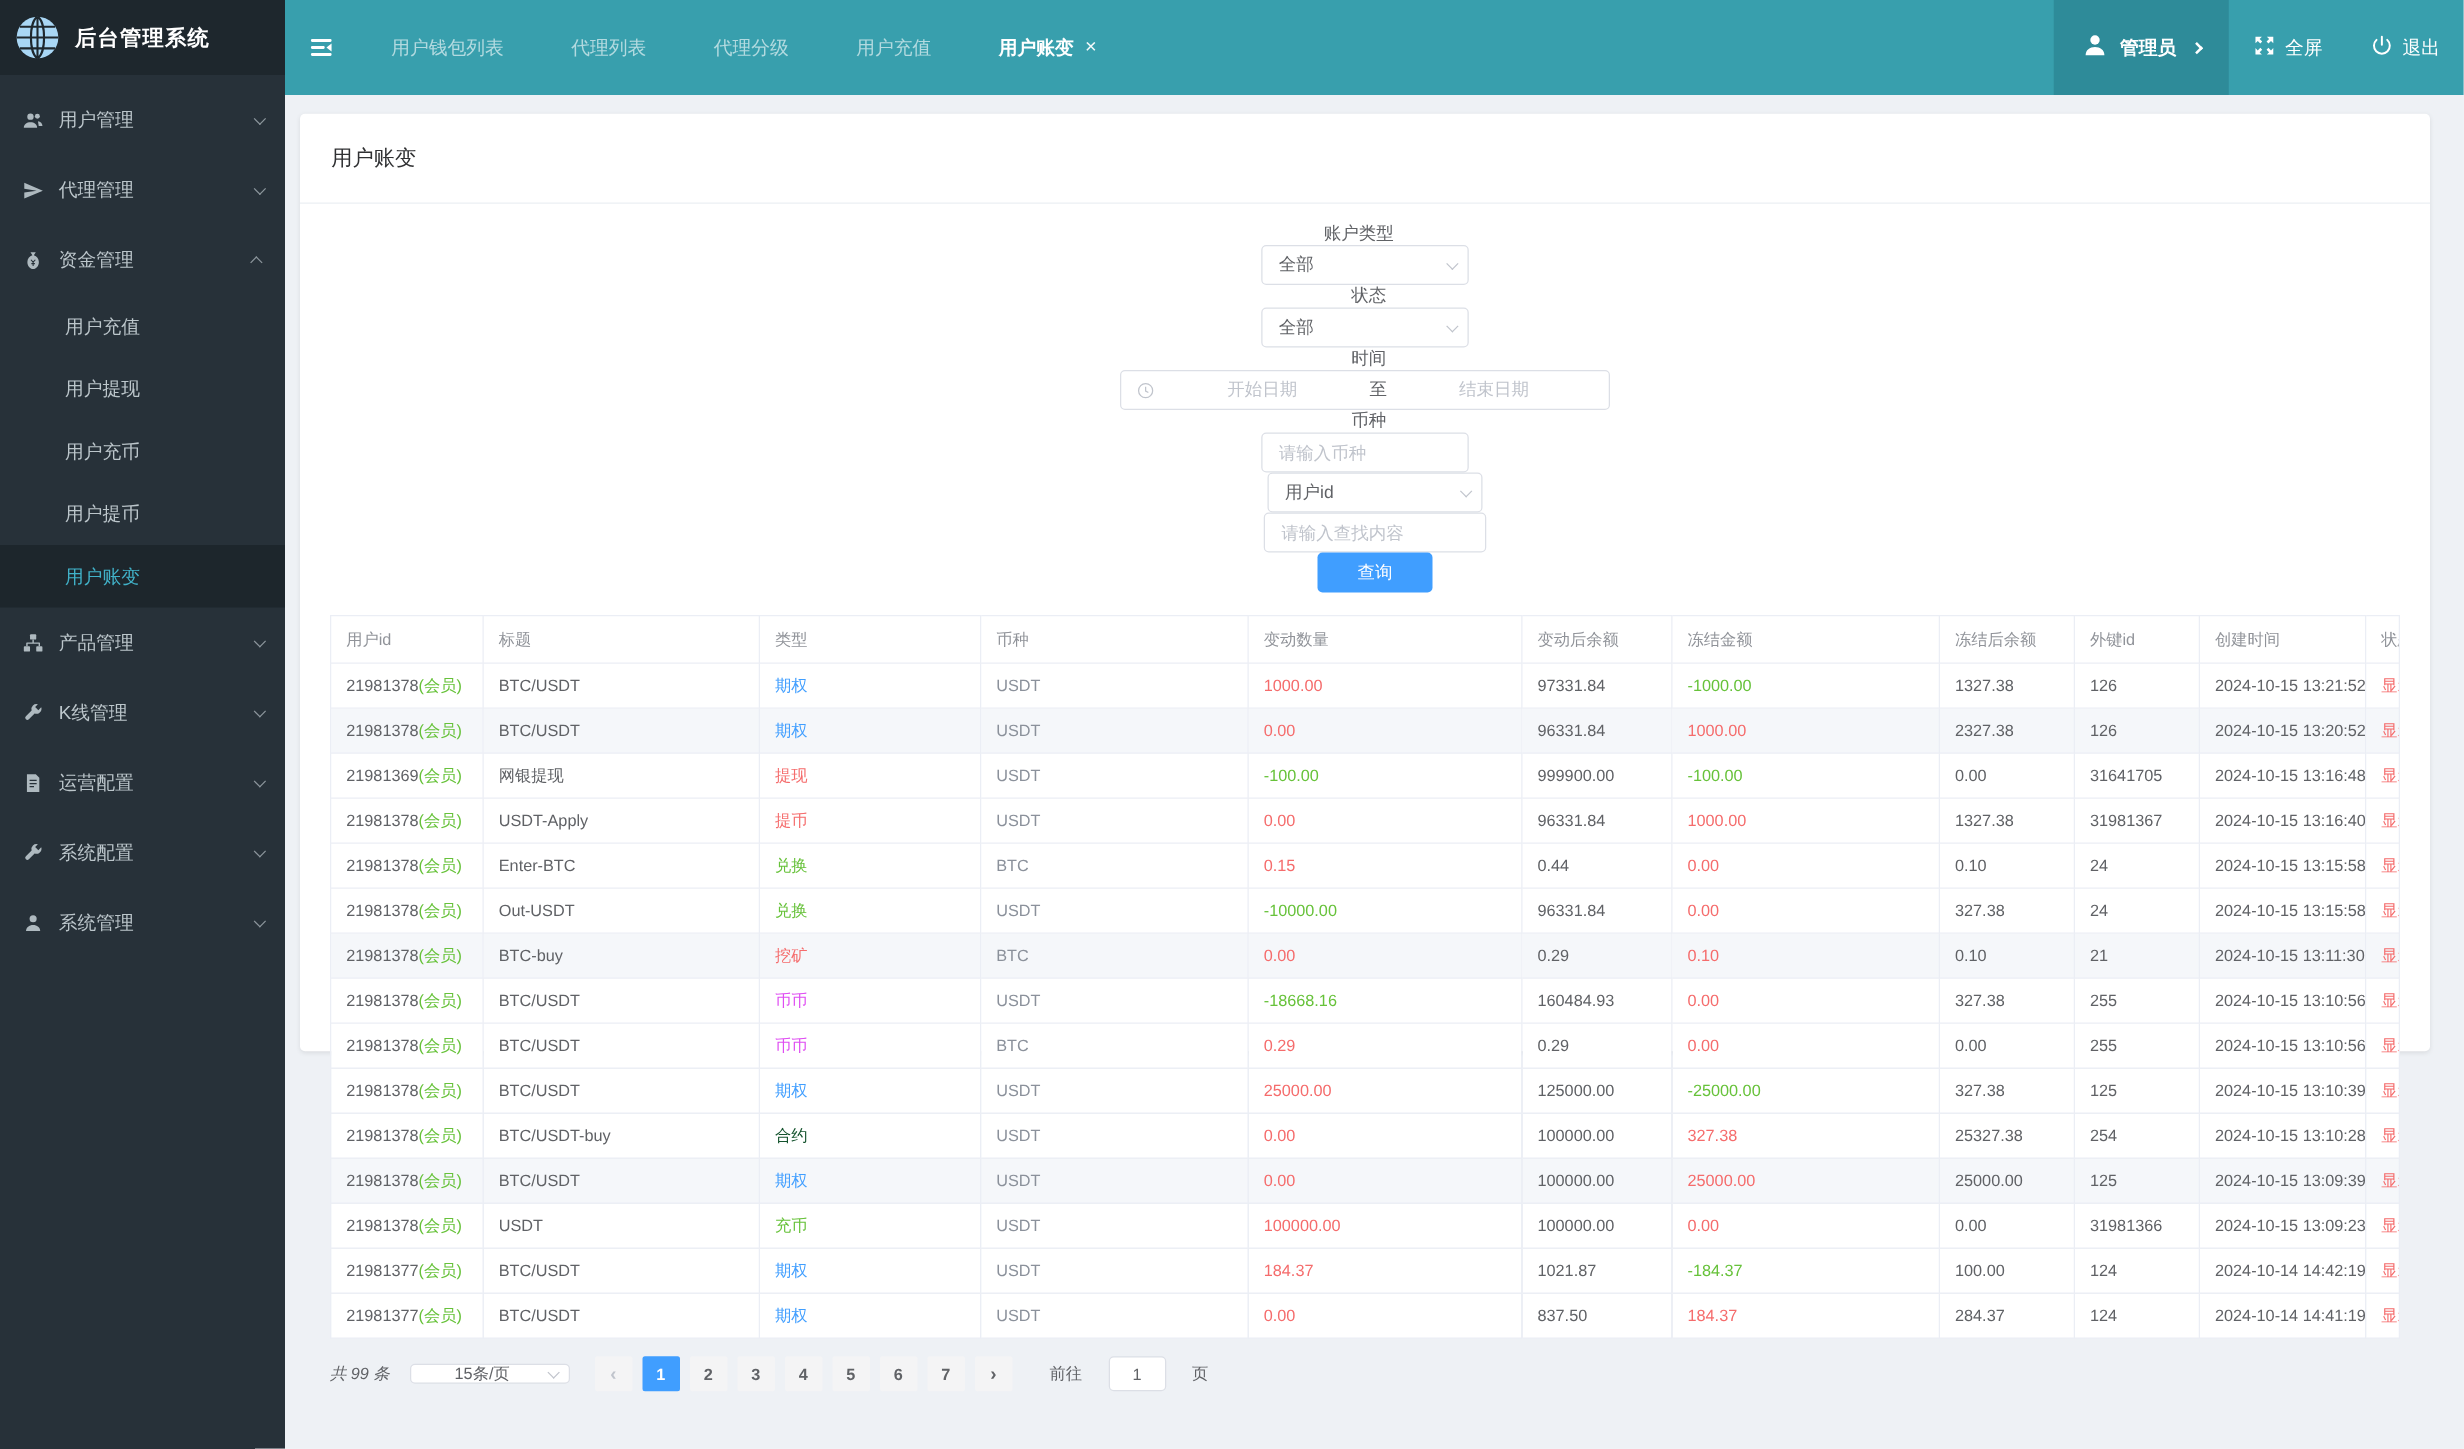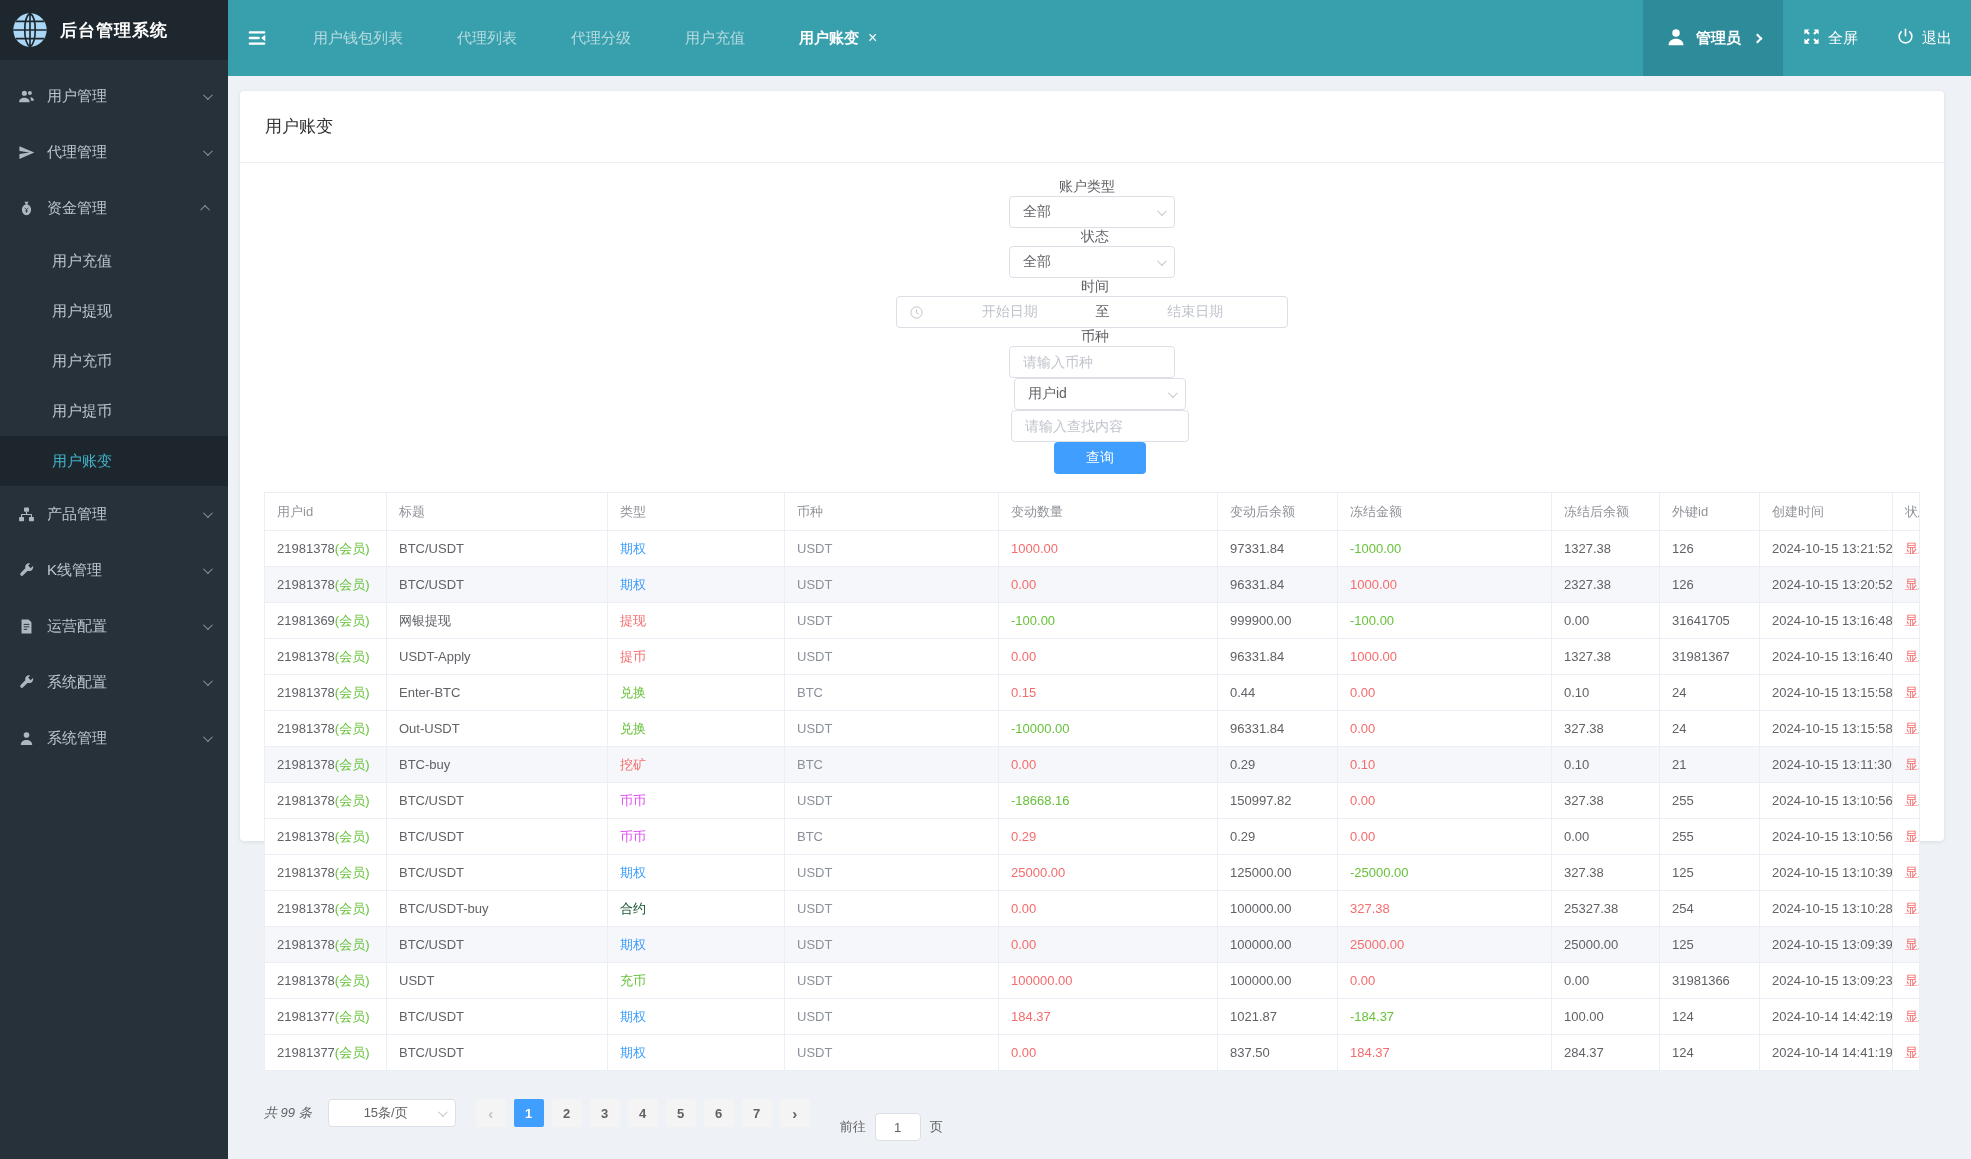--- a/index.html
+++ b/index.html
@@ -69,28 +69,28 @@
   .coin { color:#8b919b; }
   .c-red { color:#f56c6c; } .c-green { color:#67c23a; } .c-blue { color:#409eff; }
   .c-magenta { color:#df4df2; } .c-orange { color:#14532d; }
   .show-link { color:#f56c6c; cursor:pointer; text-decoration:none; }
   col.c1{width:122px} col.c2{width:221px} col.c3{width:177px} col.c4{width:214px} col.c5{width:219px}
   col.c6{width:120px} col.c7{width:214px} col.c8{width:108px} col.c9{width:100px} col.c10{width:133px}
 
   
   .pagination { display:flex; align-items:center; padding:14px 24px; font-size:13px; color:#606266; }
   .pg-total { margin-right:16px; white-space:nowrap;font-style:italic; }
-  .w-size { width:128px; height:28px; }
+  .w-size { width:128px; height:16px; }
   .w-size .sv { font-size:13px; text-align:center; }
   .pager { display:flex; align-items:center; margin-left:16px; }
   .page-btn { min-width:30px; height:28px; margin:0 4px; background:#f4f4f5; border:none; border-radius:2px; color:#606266; font-size:13px; font-weight:bold; cursor:pointer; }
   .page-btn.active { background:#409eff; color:#fff; }
   .page-btn.nav { font-size:15px; font-weight:bold; }
   .page-btn.disabled { color:#c0c4cc; cursor:default; }
-  .goto { margin-left:26px; display:flex; align-items:center; gap:9px;margin-top:28px; }
+  .goto { margin-left:26px; display:flex; align-items:center; gap:21px; }
   .goto input { width:46px; height:28px; border:1px solid #dcdfe6; border-radius:4px; text-align:center; font-size:13px; color:#606266; outline:none; }
   .pages-slot { display:contents; }
 </style>
 </head>
 <body>
 
 <div class="app">
 
   <aside class="sidebar">
     <div class="logo">
@@ -415,21 +415,21 @@
     <td><span>21</span></td>
     <td><span>2024-10-15 13:11:30</span></td>
     <td><a class="show-link">显示</a></td>
   </tr>
                 <tr>
     <td><span>21981378</span><span class="member">(会员)</span></td>
     <td><span>BTC/USDT</span></td>
     <td><span class="c-magenta">币币</span></td>
     <td class="coin"><span>USDT</span></td>
     <td><span class="c-green">-18668.16</span></td>
-    <td><span>150997.82</span></td>
+    <td><span>160484.93</span></td>
     <td><span class="c-red">0.00</span></td>
     <td><span>327.38</span></td>
     <td><span>255</span></td>
     <td><span>2024-10-15 13:10:56</span></td>
     <td><a class="show-link">显示</a></td>
   </tr>
                 <tr>
     <td><span>21981378</span><span class="member">(会员)</span></td>
     <td><span>BTC/USDT</span></td>
     <td><span class="c-magenta">币币</span></td>

